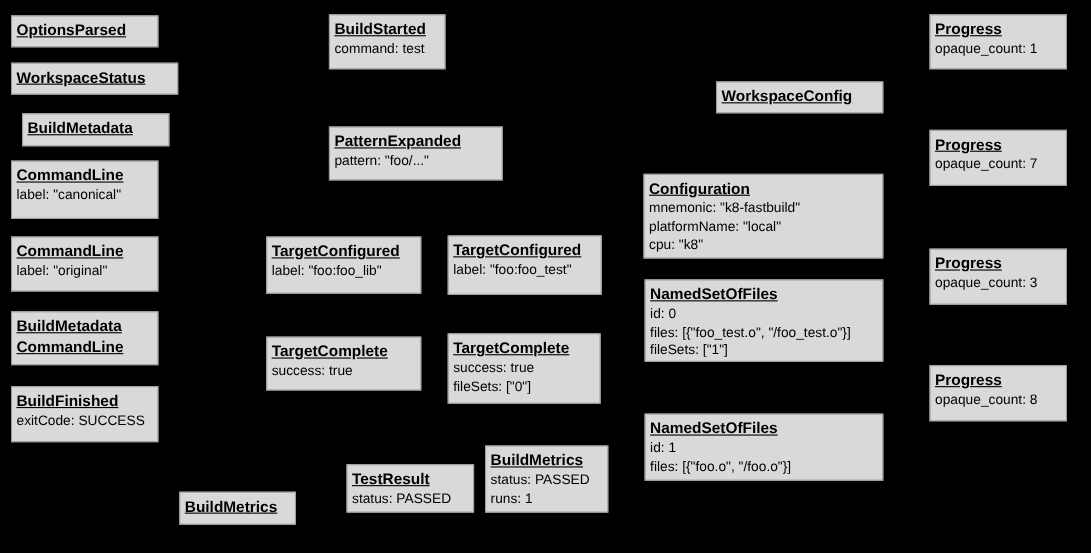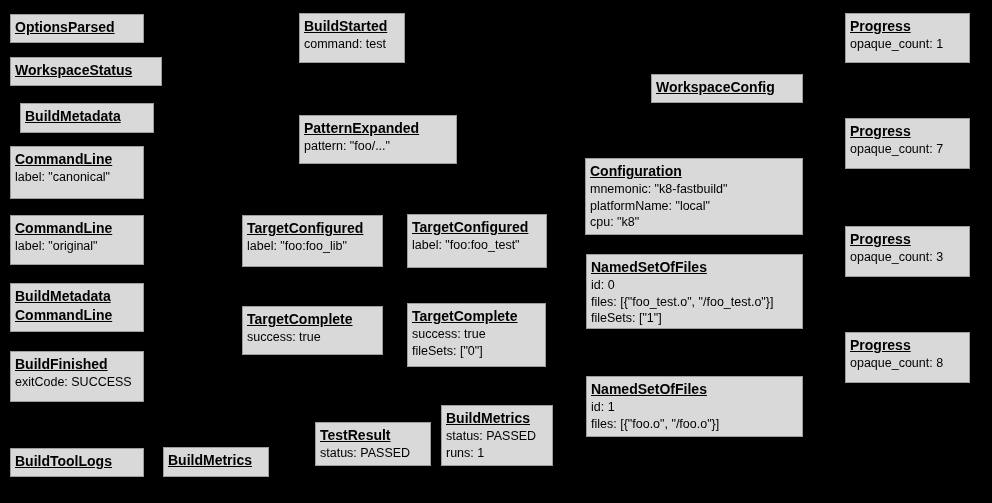--- a/index.html
+++ b/index.html
@@ -71,23 +71,20 @@
   <div class="node" style="left:10px;top:283px;width:134px;height:49px">
     <div class="node-title">BuildMetadata
 CommandLine</div>
   </div>
 
   <div class="node" style="left:10px;top:351px;width:134px;height:51px">
     <div class="node-title">BuildFinished</div>
     <div class="node-attr">exitCode: SUCCESS</div>
   </div>
 
-  <div class="node" style="left:10px;top:448px;width:134px;height:29px">
-    <div class="node-title">BuildToolLogs</div>
-  </div>
 
   <div class="node" style="left:163px;top:447px;width:106px;height:30px">
     <div class="node-title">BuildMetrics</div>
   </div>
 
   <div class="node" style="left:299px;top:13px;width:106px;height:50px">
     <div class="node-title">BuildStarted</div>
     <div class="node-attr">command: test</div>
   </div>
 

